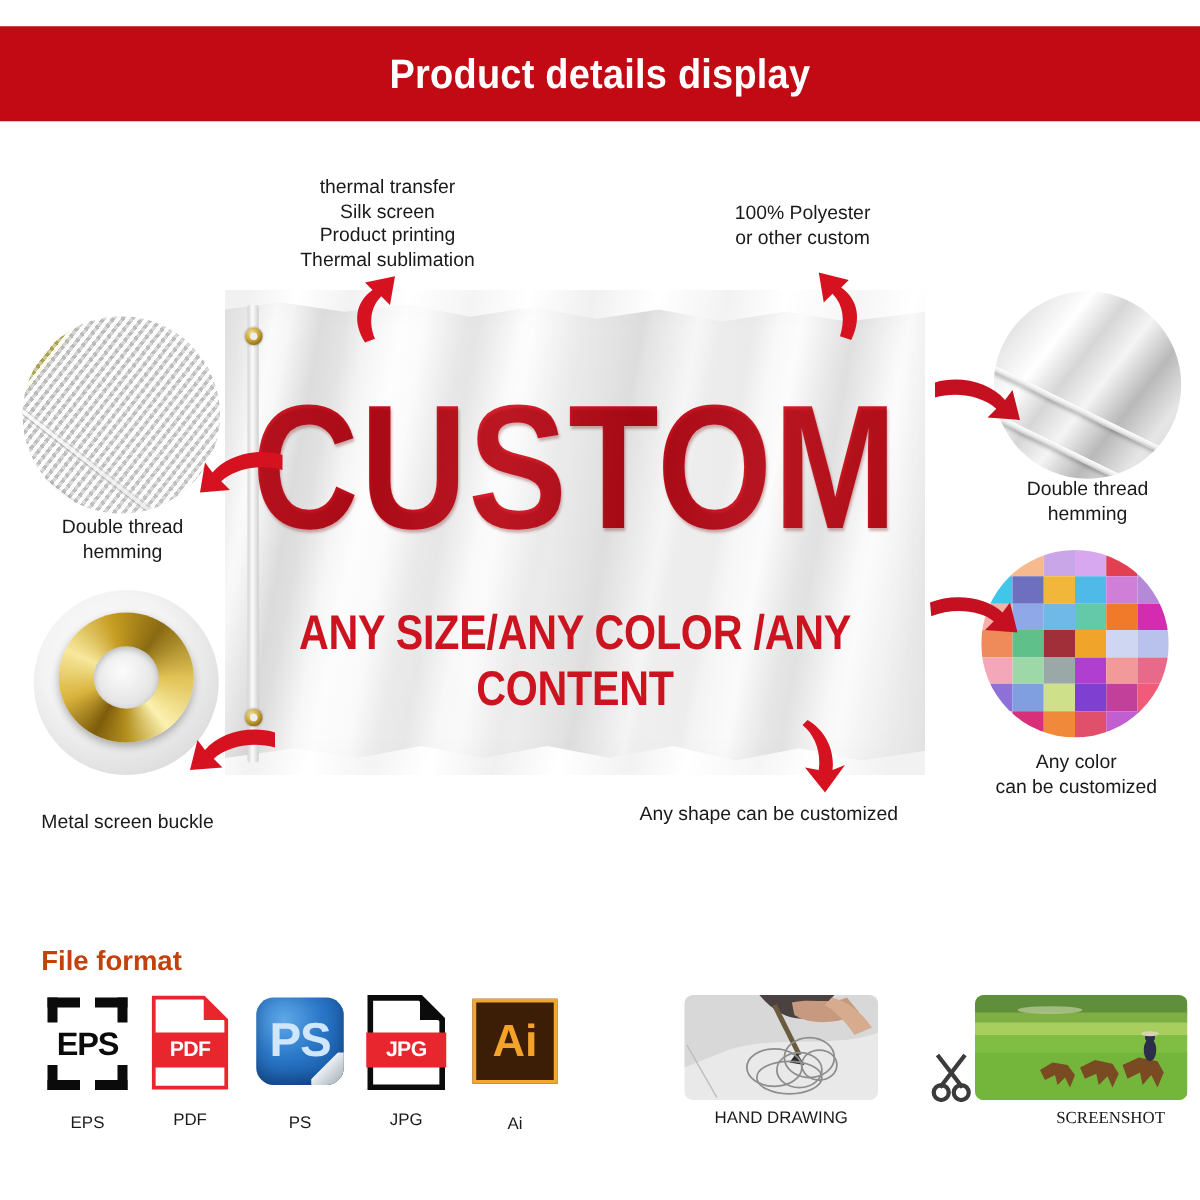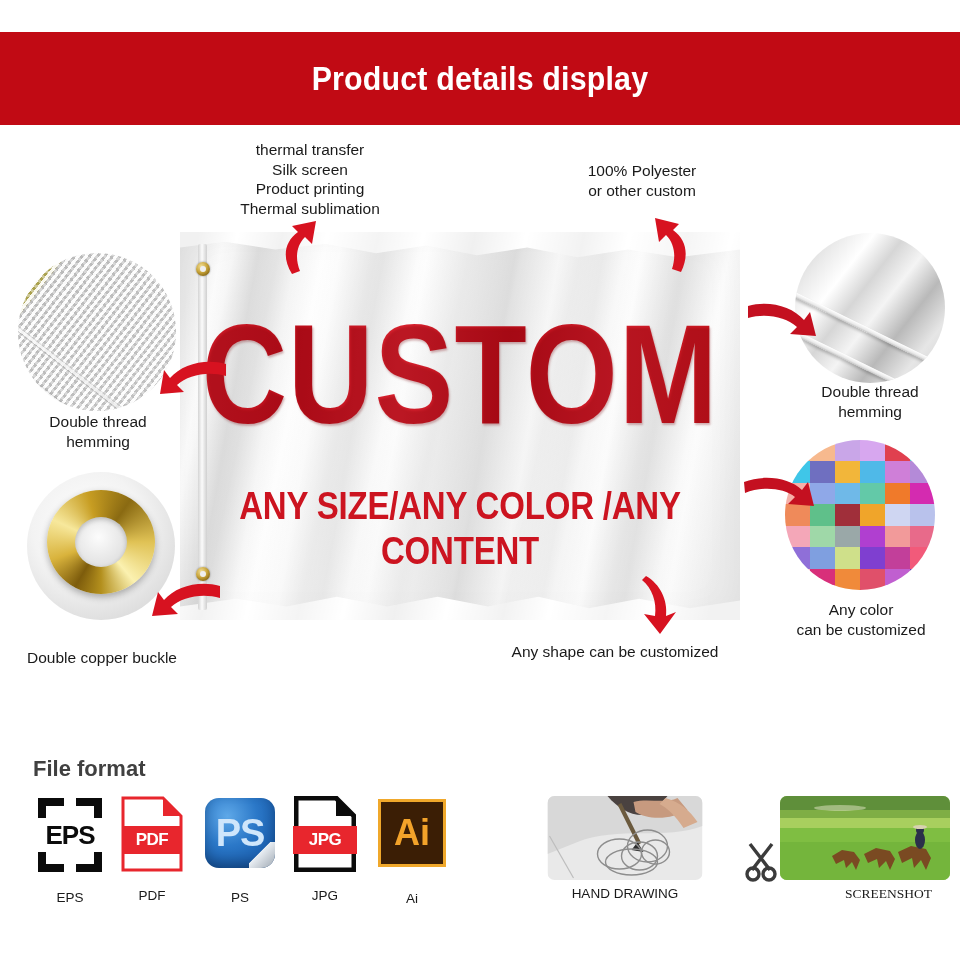--- a/index.html
+++ b/index.html
@@ -6,21 +6,21 @@
   html, body {
     width: 960px; height: 960px;
     background: #ffffff;
     font-family: "Liberation Sans", sans-serif;
     overflow: hidden;
   }
   #root { position: relative; width: 960px; height: 960px; background: #fff; }
 
   
   .banner {
-    position: absolute; left: 0; top: 32px; width: 960px; height: 93px;
+    position: absolute; left: 0; top: 21px; width: 960px; height: 76px;
     background: #c10a14;
     display: flex; align-items: center; justify-content: center;
   }
   .banner-title {
     color: #ffffff; font-size: 33px; font-weight: bold;
     letter-spacing: .2px; white-space: nowrap;
     transform: scaleX(.92); transform-origin: center;
   }
 
   
@@ -141,21 +141,21 @@
   
   .c-colors { display: grid; grid-template-columns: repeat(6, 1fr); grid-template-rows: repeat(7, 1fr); }
   .c-colors i { display: block; }
 
   
   .arrow { position: absolute; }
 
   
   .ff-title {
     position: absolute; left: 33px; top: 756px;
-    font-size: 22px; font-weight: bold; color: #404040;
+    font-size: 22px; font-weight: bold; color: #c2410c;
   }
   .ff-row { position: absolute; left: 0; top: 790px; width: 960px; height: 115px; }
   .ff-item { position: absolute; text-align: center; }
   .ff-label {
     position: absolute; left: 50%; transform: translateX(-50%);
     top: 92px; font-size: 13.5px; color: #1a1a1a; white-space: nowrap;
   }
   .ico { position: absolute; left: 50%; transform: translateX(-50%); top: 0; }
 
   
@@ -234,21 +234,21 @@
     <div class="stitch" style="top:86px; transform:rotate(38deg);"></div>
     <div class="stitch" style="top:128px; transform:rotate(38deg);"></div>
   </div>
   <div class="cap" style="left:14px; top:412px; width:168px;">Double thread
 hemming</div>
 
   <div class="circle c-grommet" style="left:27px; top:472px; width:148px; height:148px;">
     <div class="ring-outer"></div>
     <div class="ring-inner"></div>
   </div>
-  <div class="cap" style="left:9px; top:648px; width:186px;">Double copper buckle</div>
+  <div class="cap" style="left:9px; top:648px; width:186px;">Metal screen buckle</div>
 
   <div class="circle c-hem" style="left:795px; top:233px; width:150px; height:150px;">
     <div class="hem-line" style="top:34px; transform:rotate(26deg);"></div>
     <div class="hem-line" style="top:72px; transform:rotate(26deg);"></div>
     <div class="hem-line" style="top:104px; transform:rotate(26deg);"></div>
   </div>
   <div class="cap" style="left:786px; top:382px; width:168px;">Double thread
 hemming</div>
 
   <div class="circle c-colors" id="swatch-circle" style="left:785px; top:440px; width:150px; height:150px;">

